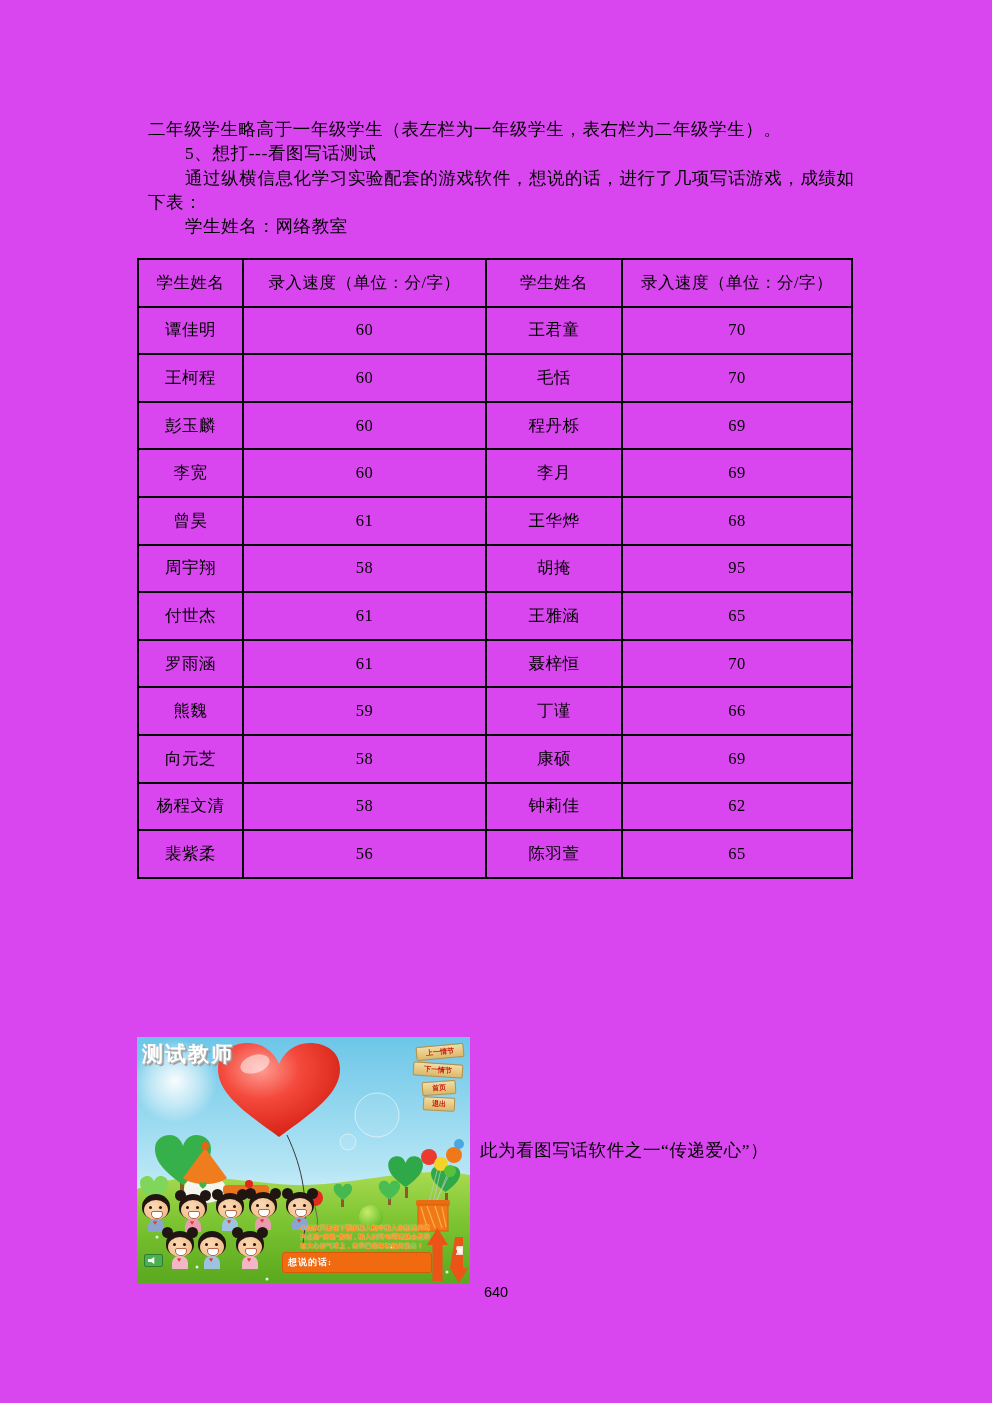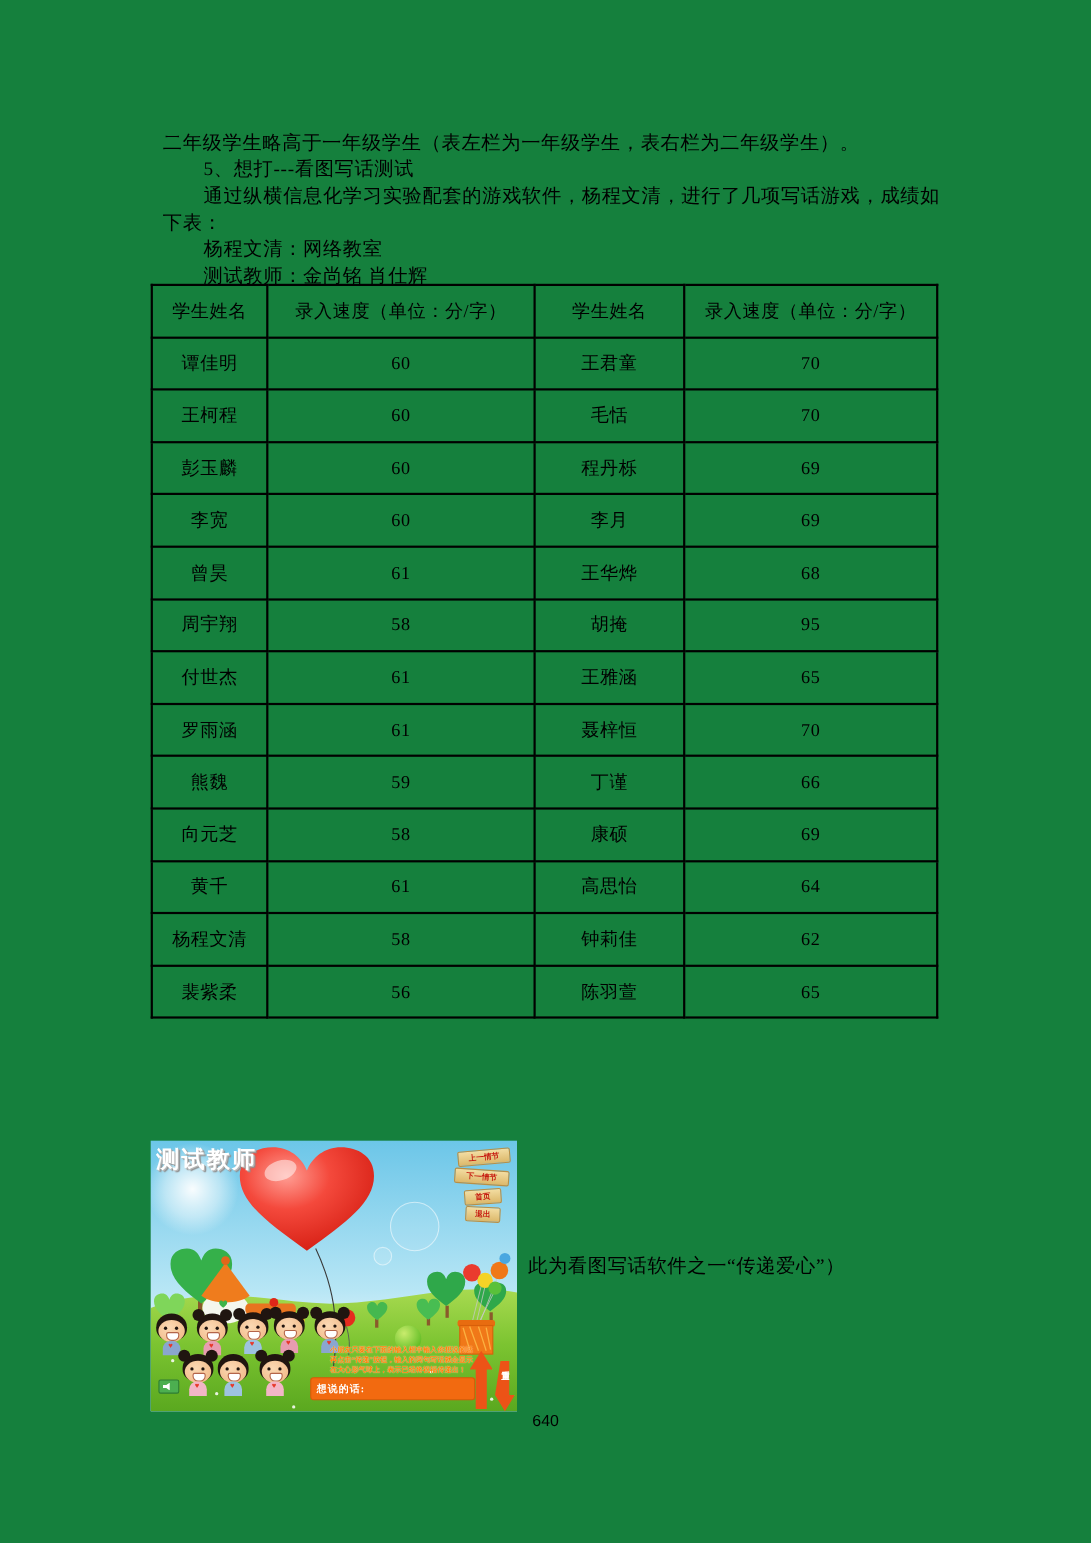--- a/index.html
+++ b/index.html
@@ -1,17 +1,17 @@
 <!DOCTYPE html>
 <html><head>
 <meta charset="utf-8">
 <style>
   html,body{margin:0;padding:0;background:#ffffff;}
   body{font-family:"Liberation Serif","DejaVu Serif",serif;color:#000;}
-  .page{position:relative;width:992px;height:1403px;background:#15803d;overflow:hidden;text-decoration:underline;}
+  .page{position:relative;width:992px;height:1403px;background:#d946ef;overflow:hidden;text-decoration:underline;}
 
   
   .txtline{position:absolute;left:148px;width:712px;font-size:17.5px;line-height:24px;letter-spacing:0.6px;white-space:nowrap;}
   .indent{left:185px;}
 
   
   .score-table{position:absolute;left:137px;top:258px;border-collapse:collapse;table-layout:fixed;width:714px;border-radius:19px;}
   .score-table th,.score-table td{border:2px solid #000;height:45.6px;text-align:center;vertical-align:middle;font-size:16.5px;font-weight:normal;padding:0;letter-spacing:0.5px;}
 
   
@@ -49,24 +49,23 @@
   .caption{position:absolute;left:480px;top:1138px;font-size:17.5px;letter-spacing:0.6px;}
   .page-number{position:absolute;left:0;top:1284px;width:992px;text-align:center;font-size:14.5px;font-family:"Liberation Sans",sans-serif;}
 </style>
 </head>
 <body>
 
 <div class="page">
 
   <div class="txtline" style="top:117px">二年级学生略高于一年级学生（表左栏为一年级学生，表右栏为二年级学生）。</div>
   <div class="txtline indent" style="top:141px">5、想打---看图写话测试</div>
-  <div class="txtline indent" style="top:166px">通过纵横信息化学习实验配套的游戏软件，杨程文清，进行了几项写话游戏，成绩如</div>
+  <div class="txtline indent" style="top:166px">通过纵横信息化学习实验配套的游戏软件，想说的话，进行了几项写话游戏，成绩如</div>
   <div class="txtline" style="top:190px">下表：</div>
-  <div class="txtline indent" style="top:214px">杨程文清：网络教室</div>
-  <div class="txtline indent" style="top:238px">测试教师：金尚铭 肖仕辉</div>
+  <div class="txtline indent" style="top:214px">学生姓名：网络教室</div>
 
   <table class="score-table">
     <colgroup>
       <col style="width:105px">
         <col style="width:243px">
         <col style="width:136px">
         <col style="width:230px">
     </colgroup>
     <thead>
         <tr>
@@ -129,26 +128,20 @@
           <td>熊魏</td>
           <td>59</td>
           <td>丁谨</td>
           <td>66</td>
         </tr>
         <tr>
           <td>向元芝</td>
           <td>58</td>
           <td>康硕</td>
           <td>69</td>
-        </tr>
-        <tr>
-          <td>黄千</td>
-          <td>61</td>
-          <td>高思怡</td>
-          <td>64</td>
         </tr>
         <tr>
           <td>杨程文清</td>
           <td>58</td>
           <td>钟莉佳</td>
           <td>62</td>
         </tr>
         <tr>
           <td>裴紫柔</td>
           <td>56</td>

